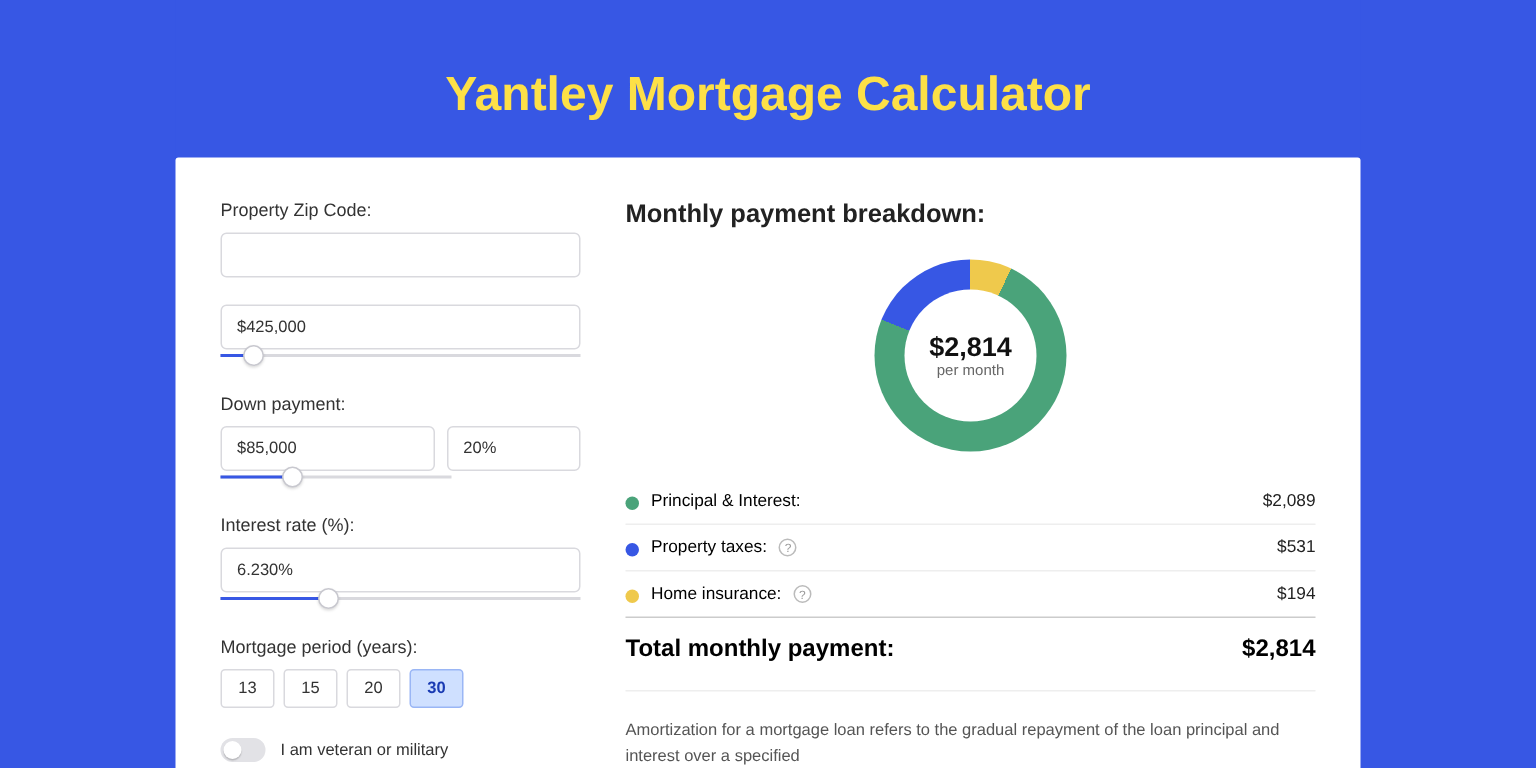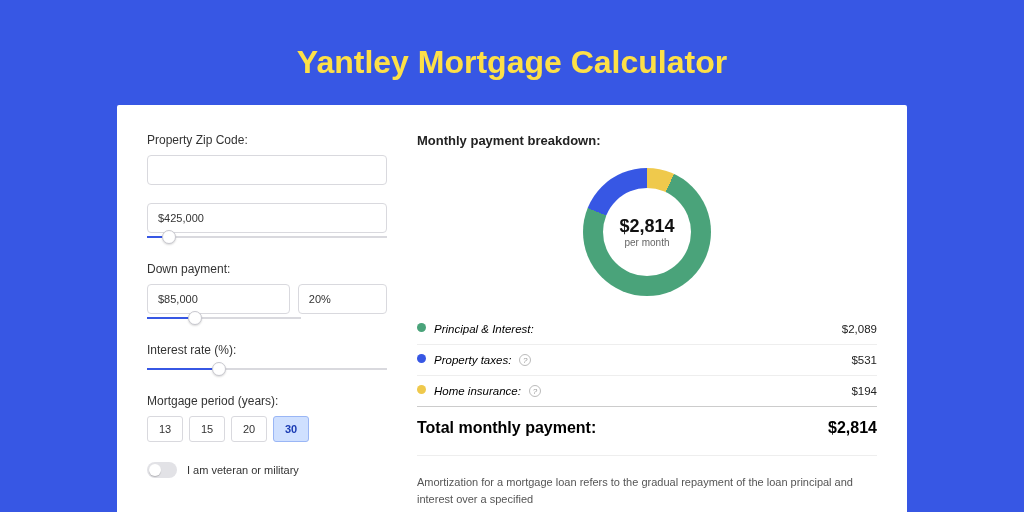--- a/index.html
+++ b/index.html
@@ -111,21 +111,21 @@
     position: absolute;
     left: 2px; top: 2px;
     width: 12px; height: 12px;
     background: #fff;
     border-radius: 50%;
     box-shadow: 0 1px 1px rgba(0,0,0,0.2);
   }
   .toggle-label { font-size: 11px; color: #333; }
 
   .section-title {
-    font-size: 13px;
+    font-size: 17px;
     font-weight: 700;
     color: #222;
     margin-bottom: 14px;
   }
   .donut-wrap {
     display: flex;
     justify-content: center;
     padding: 6px 0 18px;
   }
   .donut {
@@ -159,21 +159,21 @@
 
   .breakdown-row {
     display: flex;
     align-items: center;
     justify-content: space-between;
     padding: 9px 0;
     border-bottom: 1px solid #eee;
     font-size: 11.5px;
   }
   .breakdown-row:last-of-type { border-bottom: 1px solid #ccc; }
-  .breakdown-left { display: flex; align-items: flex-start; gap: 8px; font-style: italic; }
+  .breakdown-left { display: flex; align-items: flex-end; gap: 8px; }
   .dot { width: 9px; height: 9px; border-radius: 50%; }
   .dot-green { background: #4aa37a; }
   .dot-blue  { background: #3757e4; }
   .dot-yellow{ background: #efc94c; }
   .help-icon {
     width: 12px; height: 12px;
     border: 1px solid #bbb;
     border-radius: 50%;
     font-size: 8px;
     color: #999;
@@ -231,20 +231,21 @@
       </div>
       <div class="slider-wrap" style="width:64%">
         <div class="slider-track"></div>
         <div class="slider-fill" style="width:31%"></div>
         <div class="slider-thumb" style="left:31%"></div>
       </div>
     </div>
 
     <div class="group">
       <label class="field-label">Interest rate (%):</label>
+      <input class="text-input" value="6.230%" style="">
       <div class="slider-wrap">
         <div class="slider-track"></div>
         <div class="slider-fill" style="width:30%"></div>
         <div class="slider-thumb" style="left:30%"></div>
       </div>
     </div>
 
     <div class="group">
       <label class="field-label">Mortgage period (years):</label>
       <div class="period-buttons" id="period-buttons">

